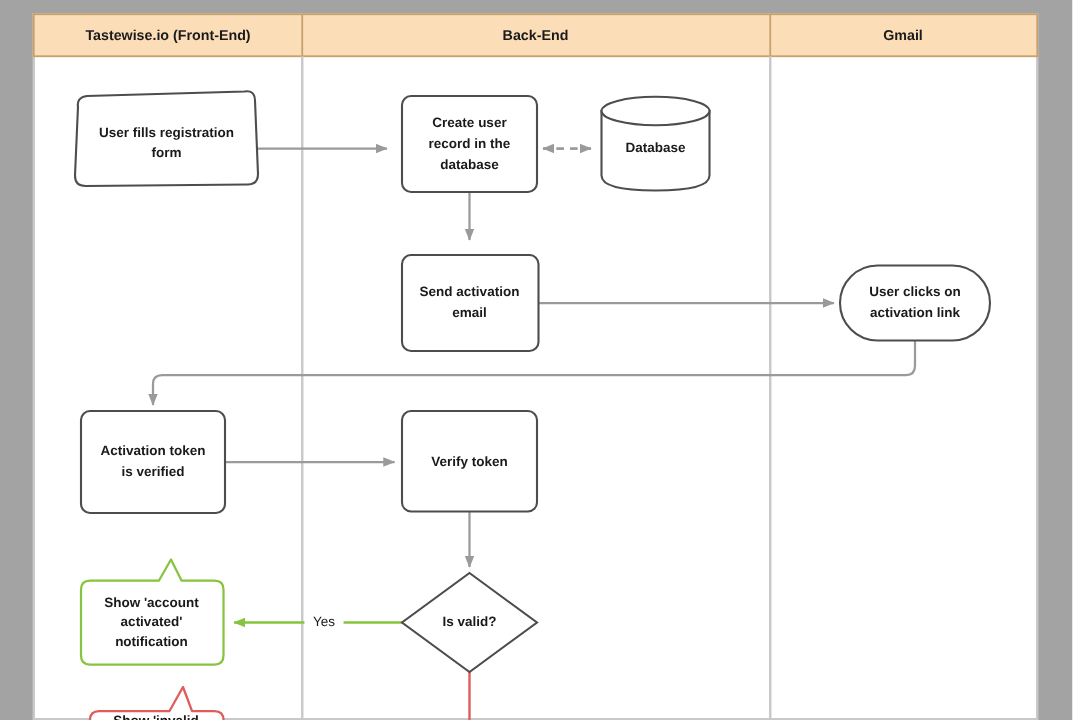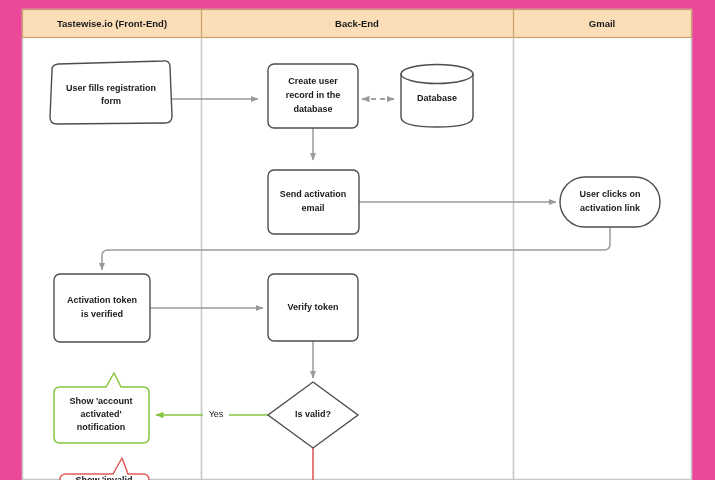--- a/index.html
+++ b/index.html
@@ -10,21 +10,21 @@
   body {
     width: 715px;
     height: 480px;
     overflow: hidden;
     font-family: "Liberation Sans", sans-serif;
   }
   #canvas {
     position: relative;
     width: 715px;
     height: 480px;
-    background: #ec4899;
+    background: #a3a3a3;
   }
   #canvas svg {
     position: absolute;
     top: 0;
     left: 0;
     width: 715px;
     height: 480px;
   }
   .lane-label {
     font-size: 9.5px;

